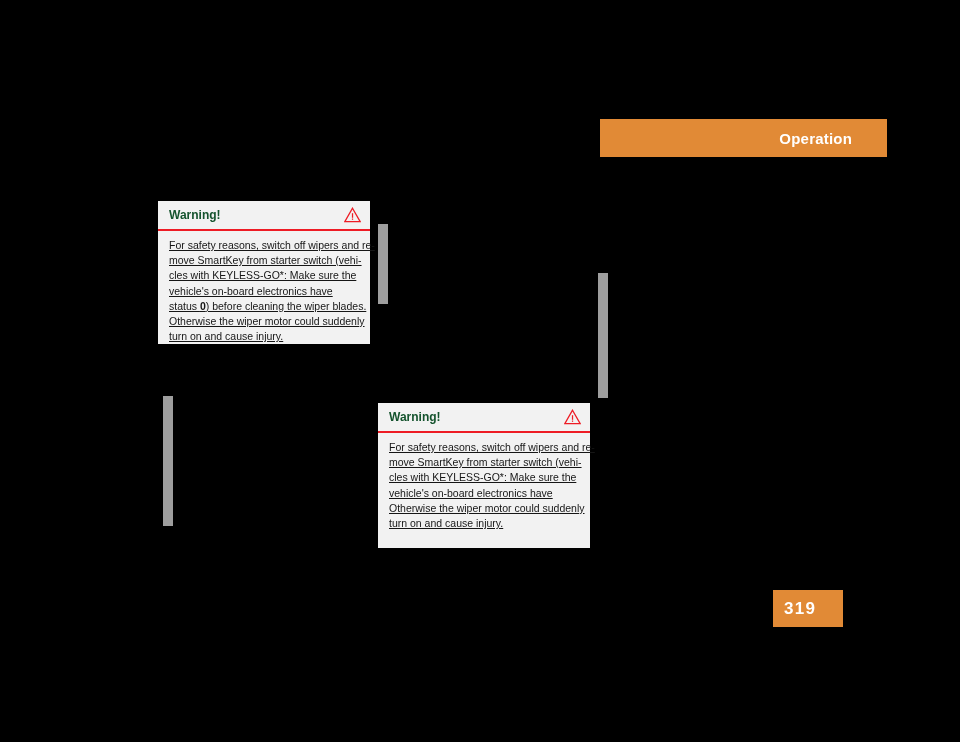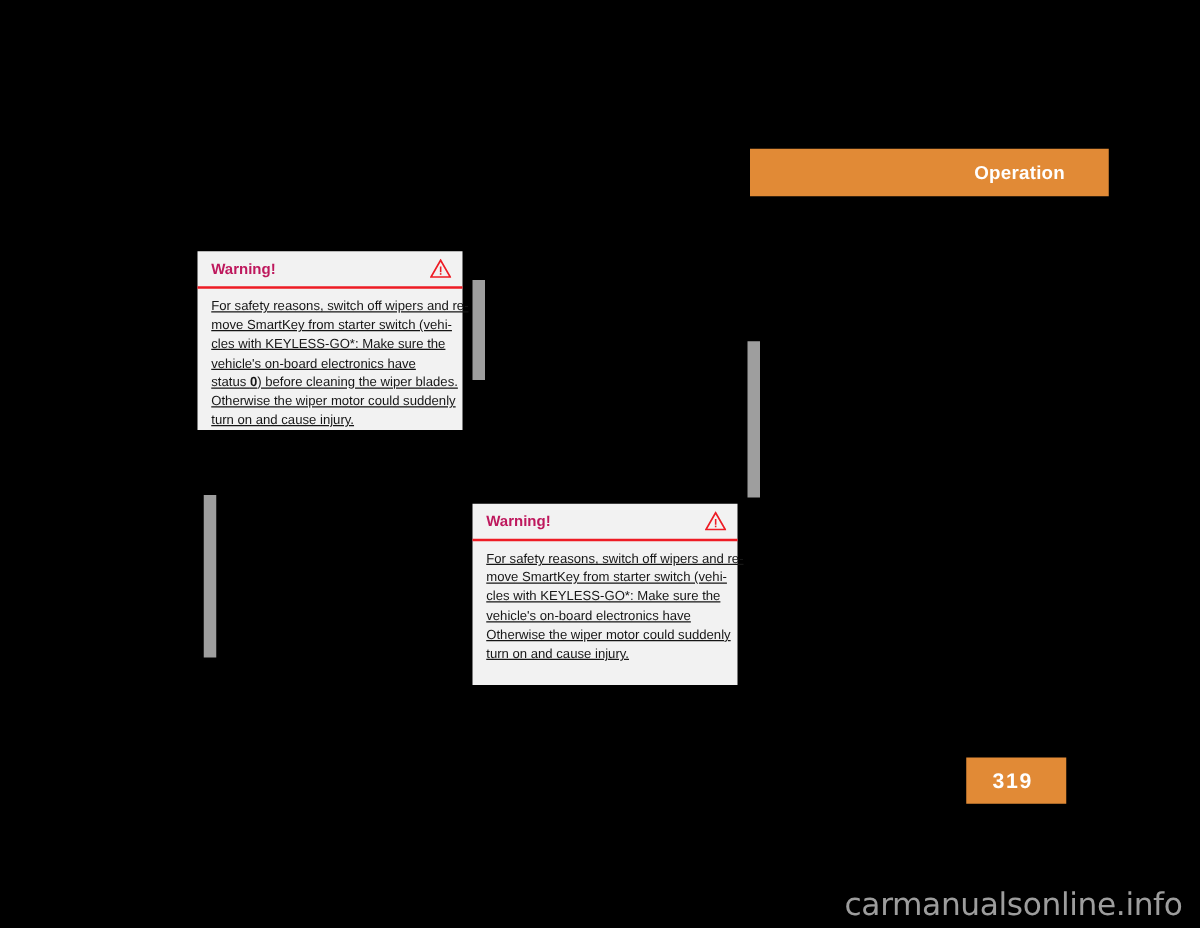--- a/index.html
+++ b/index.html
@@ -43,27 +43,26 @@
     font-weight: bold;
     letter-spacing: 0.2px;
     line-height: 1;
   }
 
   
   .page-badge {
     position: absolute;
     left: 773px;
     top: 590px;
-    width: 80px;
+    width: 70px;
     height: 37px;
     background: #e18a36;
     display: flex;
     align-items: center;
-    padding-left: 21px;
-    margin-top: 16px;
+    padding-left: 11px;
   }
   .page-badge-number {
     color: #ffffff;
     font-size: 17px;
     font-weight: bold;
     letter-spacing: 1.3px;
     line-height: 1;
   }
 
   
@@ -89,21 +88,21 @@
     position: relative;
     height: 30px;
     border-bottom: 2px solid #ee1c25;
     display: flex;
     align-items: center;
     justify-content: space-between;
     padding: 0 9px 0 11px;
     flex: 0 0 auto;
   }
   .warning-title {
-    color: #be185d;
+    color: #14532d;
     font-size: 12px;
     font-weight: bold;
     line-height: 1;
   }
   .warning-tri-icon {
     width: 17px;
     height: 16px;
     display: block;
   }
 
@@ -181,15 +180,14 @@
       <span class="ln">vehicle's on-board electronics have</span>
       <span class="ln">Otherwise the wiper motor could suddenly</span>
       <span class="ln">turn on and cause injury.</span>
     </div>
   </div>
 
   <div class="page-badge">
     <span class="page-badge-number">319</span>
   </div>
 
-  <div class="watermark">carmanualsonline.info</div>
 
 </div>
 
 </body></html>

